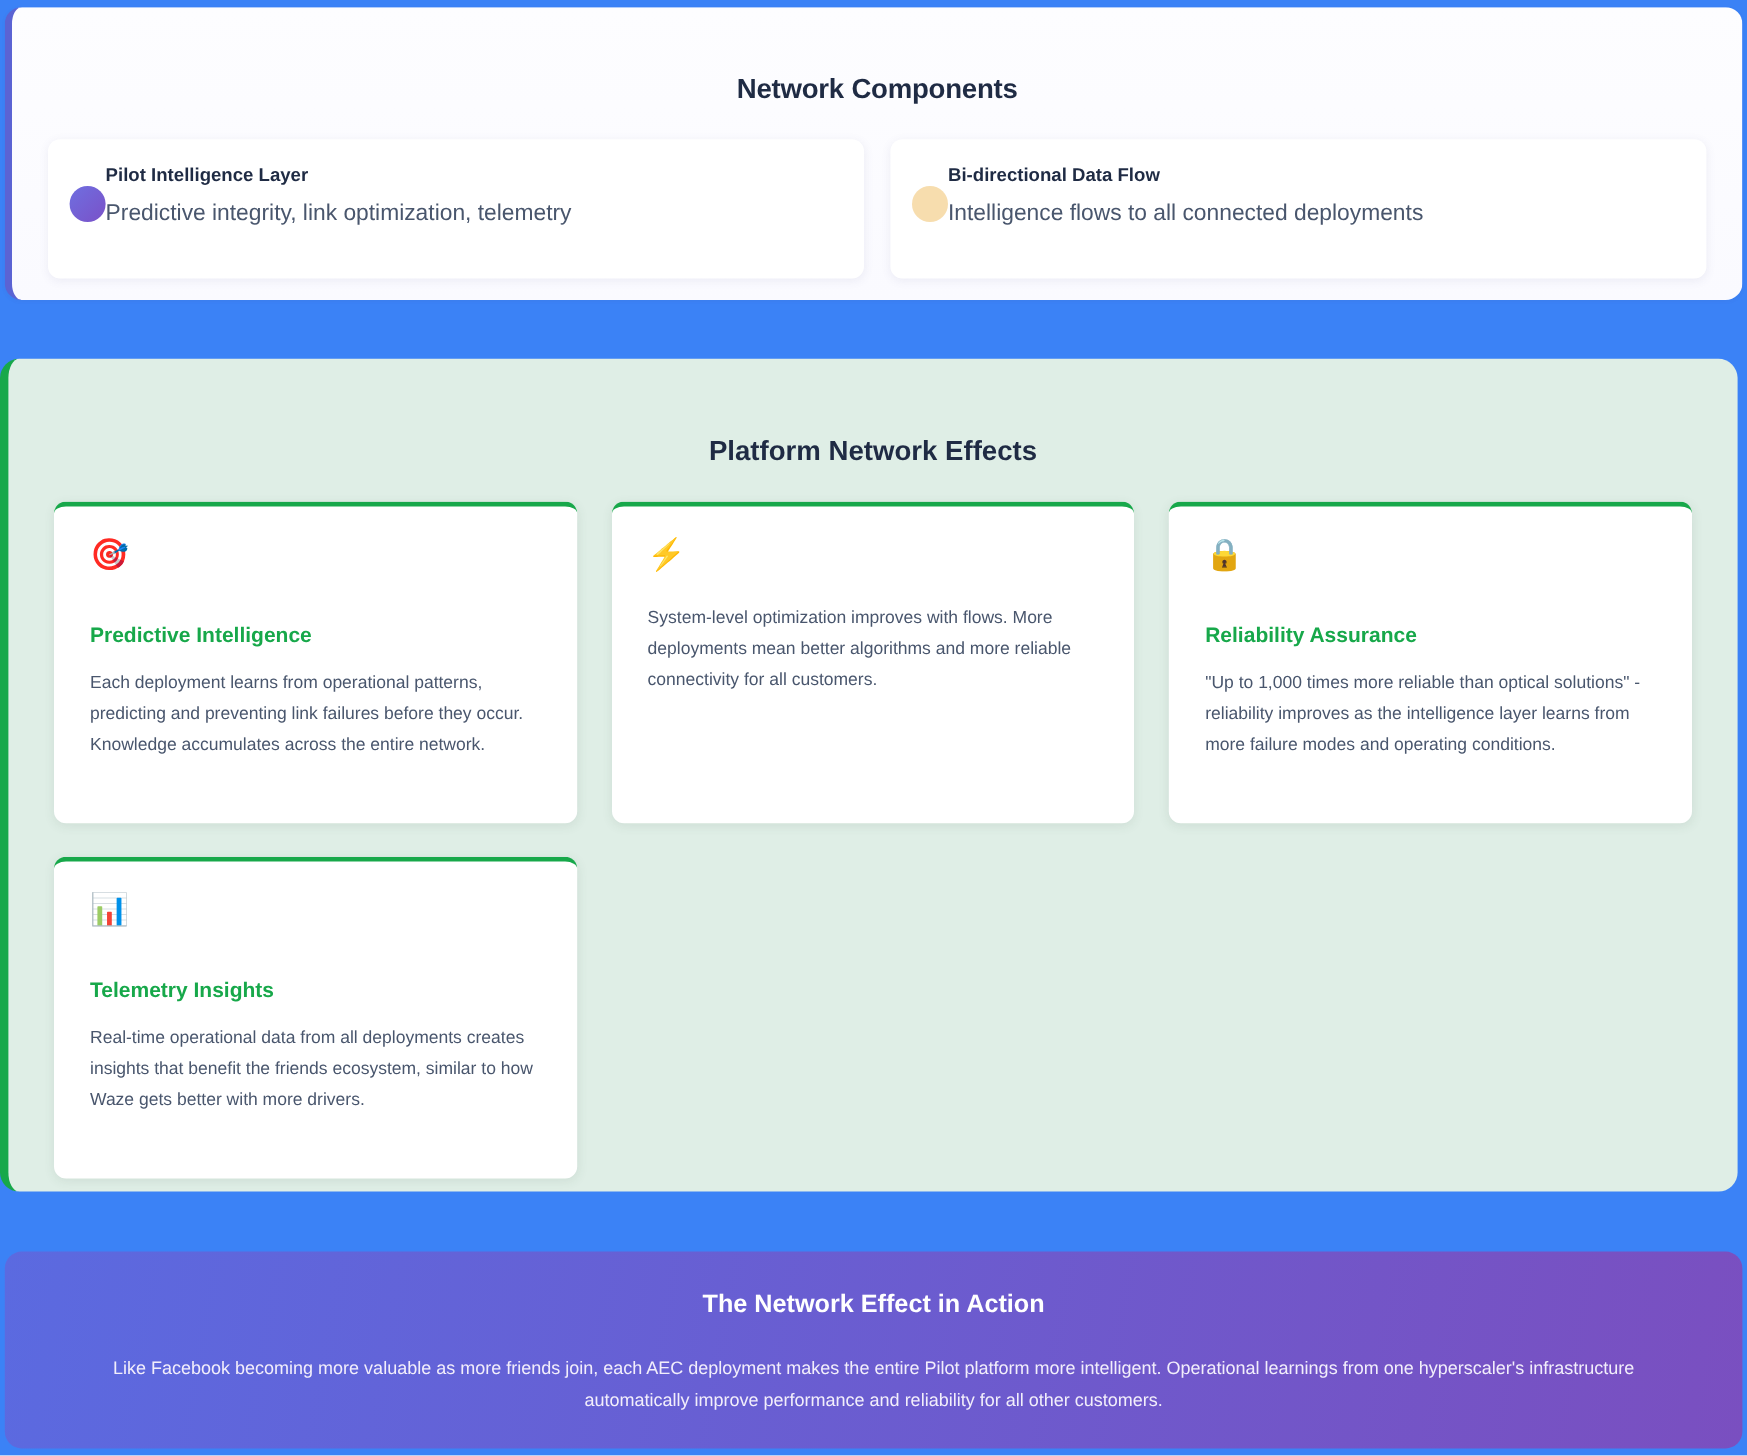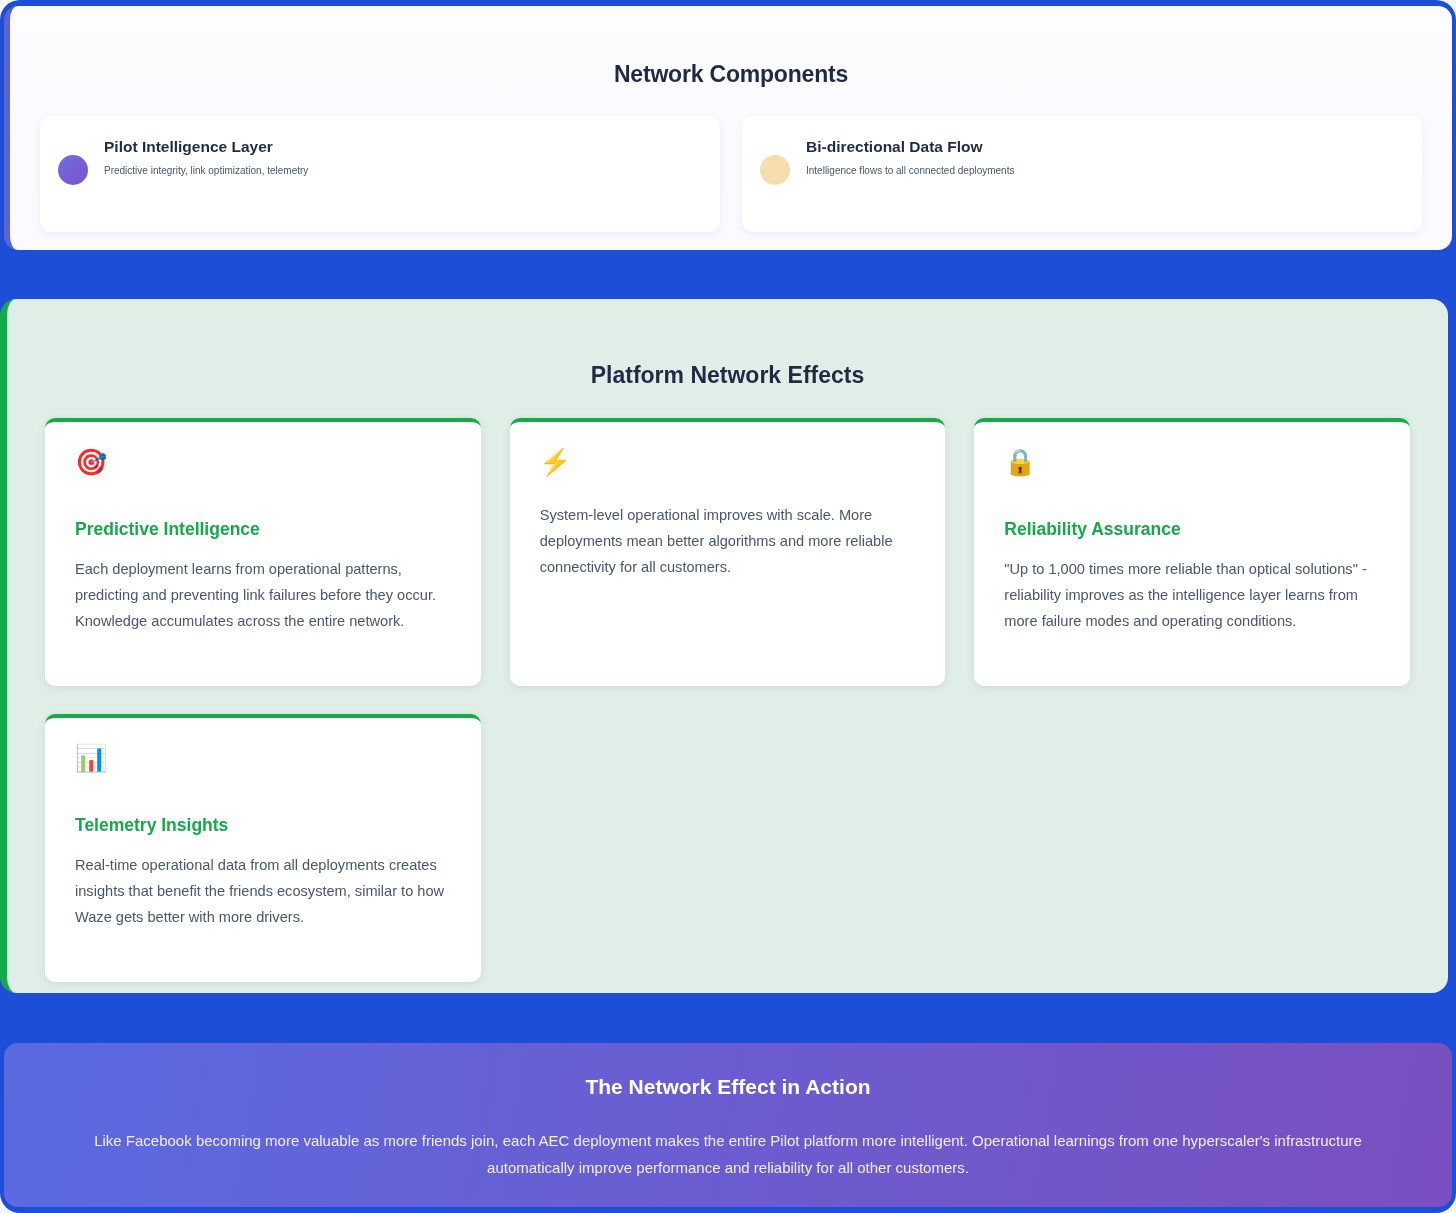--- a/index.html
+++ b/index.html
@@ -9,23 +9,22 @@
     height: 1213px;
     background: #f6f6fb;
     font-family: "Liberation Sans", sans-serif;
     overflow: hidden;
   }
 
   .page {
     position: relative;
     width: 1456px;
     height: 1213px;
-    background: #1d4ed8;
+    background: #3b82f6;
     padding: 0;
-    border-radius: 20px;
   }
 
   
   .components-section {
     position: absolute;
     left: 4px;
     top: 6px;
     width: 1448px;
     height: 244px;
     background: linear-gradient(180deg, #fdfdff 0%, #fafaff 100%);
@@ -50,21 +49,20 @@
   }
 
   .component-card {
     flex: 1 1 0;
     background: #ffffff;
     border-radius: 10px;
     box-shadow: 0 2px 8px rgba(90,90,140,0.09);
     padding: 22px 20px 22px 18px;
     display: flex;
     align-items: flex-start;
-    gap: 16px;
     min-height: 116px;
   }
 
   .dot {
     width: 30px;
     height: 30px;
     border-radius: 50%;
     flex: 0 0 30px;
     margin-top: 17px;
   }
@@ -77,21 +75,21 @@
 
   .component-title {
     font-size: 15.5px;
     font-weight: bold;
     color: #1f2b44;
     margin-bottom: 7px;
     white-space: nowrap;
   }
 
   .component-desc {
-    font-size: 10px;
+    font-size: 19px;
     line-height: 1.62;
     color: #49566d;
   }
 
   
   .effects-section {
     position: absolute;
     left: 0;
     top: 299px;
     width: 1448px;
@@ -211,21 +209,21 @@
     <div class="effects-grid">
 
       <div class="effect-card">
         <span class="effect-icon">🎯</span>
         <div class="effect-title">Predictive Intelligence</div>
         <div class="effect-desc">Each deployment learns from operational patterns, predicting and preventing link failures before they occur. Knowledge accumulates across the entire network.</div>
       </div>
 
       <div class="effect-card">
         <span class="effect-icon">⚡</span>
-        <div class="effect-desc">System-level operational improves with scale. More deployments mean better algorithms and more reliable connectivity for all customers.</div>
+        <div class="effect-desc">System-level optimization improves with flows. More deployments mean better algorithms and more reliable connectivity for all customers.</div>
       </div>
 
       <div class="effect-card">
         <span class="effect-icon">🔒</span>
         <div class="effect-title">Reliability Assurance</div>
         <div class="effect-desc">"Up to 1,000 times more reliable than optical solutions" - reliability improves as the intelligence layer learns from more failure modes and operating conditions.</div>
       </div>
 
       <div class="effect-card">
         <span class="effect-icon">📊</span>

